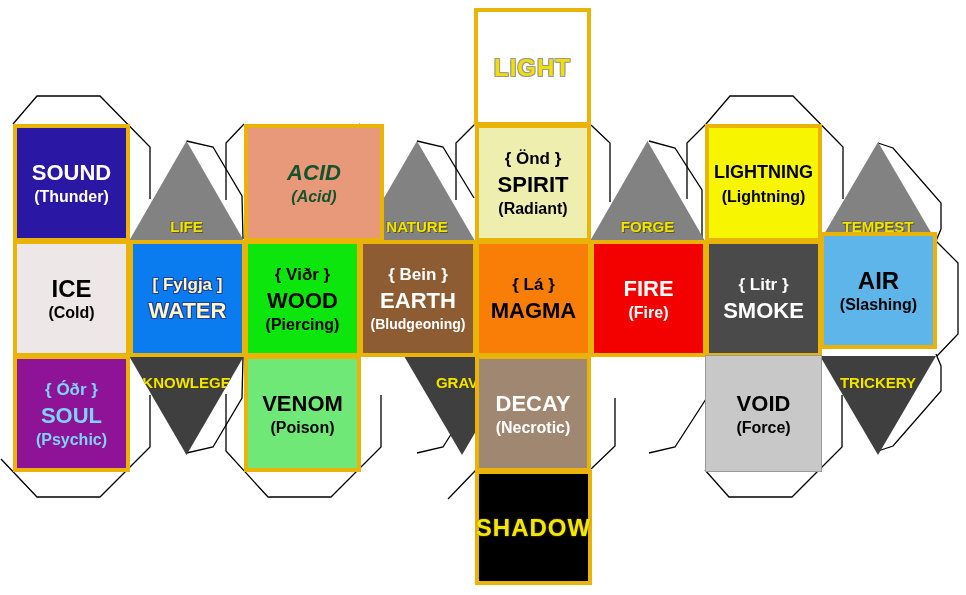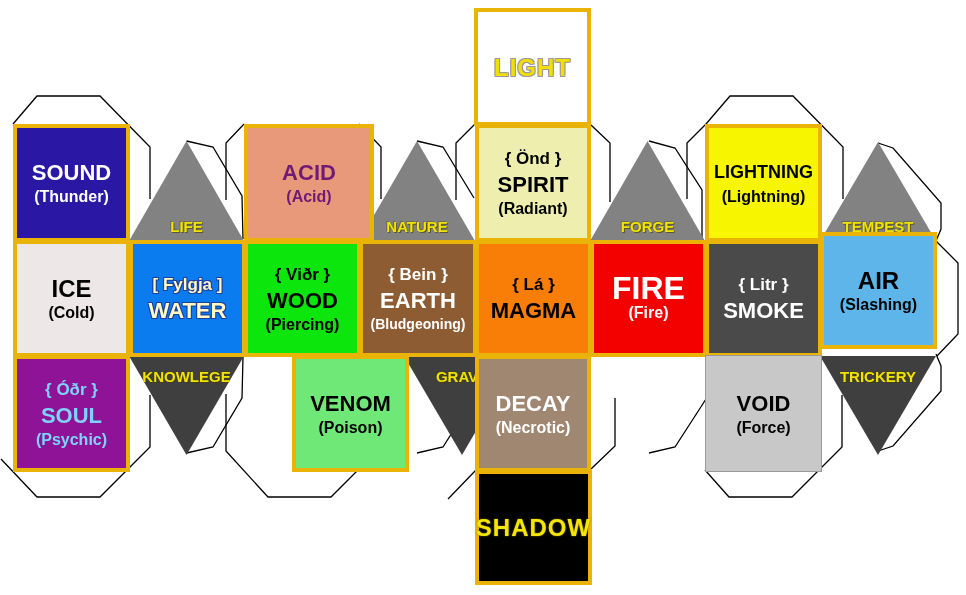--- a/index.html
+++ b/index.html
@@ -5,37 +5,37 @@
   html,body{margin:0;padding:0;background:#fff;}
   #stage{position:relative;width:966px;height:595px;background:#fff;overflow:hidden;
          font-family:"Liberation Sans",sans-serif;font-weight:bold;}
   #tabs-svg{position:absolute;left:0;top:0;z-index:0;}
   .tri{position:absolute;z-index:1;}
   .tri.up{clip-path:polygon(50% 0,100% 100%,0 100%);}
   .tri.down{clip-path:polygon(0 0,100% 0,50% 100%);}
   .tri-label{position:absolute;width:100%;text-align:center;font-size:15px;font-weight:bold;
              text-shadow:1px 1px 0 rgba(70,60,0,.65),-1px -1px 0 rgba(70,60,0,.35);}
   .tri.up .tri-label{bottom:6px;}
-  .tri.down .tri-label{top:12px;}
+  .tri.down .tri-label{top:18px;}
   .box{position:absolute;z-index:2;box-sizing:border-box;border:4px solid #eab308;
        display:flex;flex-direction:column;align-items:center;justify-content:center;
        text-align:center;line-height:1;}
   .rune{display:block;font-size:17px;line-height:24px;}
   .name{display:block;font-size:22px;line-height:27px;}
   .sub{display:block;font-size:16px;line-height:21px;}
   .nm-sm{font-size:18px;}
   .nm-lg{font-size:24px;}
   .sub-sm{font-size:14px;}
   .f-water .rune,.f-water .name{color:inherit;
     text-shadow:-1px -1px 0 #1d3f9e,1px -1px 0 #1d3f9e,-1px 1px 0 #1d3f9e,1px 1px 0 #1d3f9e;}
   .f-light .name{font-size:24px;letter-spacing:1px;
     text-shadow:-1px -1px 0 #999,1px -1px 0 #999,-1px 1px 0 #999,1px 1px 0 #999;}
   .f-shadow .name{font-size:24px;letter-spacing:1px;text-shadow:0 0 2px #857400;}
   .f-void{border:1px solid #9a9a9a;}
-  .f-fire .name{font-size:32px;}
+  .f-fire .name{font-size:22px;}
 </style>
 </head>
 <body>
 
 <div id="stage">
 
   <svg id="tabs-svg" width="966" height="595" viewBox="0 0 966 595">
     <g fill="none" stroke-width="1.3" style="stroke: rgb(0, 0, 0);">
       <path d="M13,124 37,96 100,96 150,147 150,199"></path>
       <path d="M186.5,141 213,147 242,196 243,239"></path>
@@ -85,21 +85,21 @@
   </div>
 
   <div class="box f-light" style="left: 474px; top: 8px; width: 117px; height: 118px; background: rgb(255, 255, 255); color: rgb(242, 222, 0);">
     <span class="name">LIGHT</span>
   </div>
 
   <div class="box f-sound" style="left: 13px; top: 124px; width: 117px; height: 118px; background: rgb(42, 24, 165); color: rgb(255, 255, 255);">
     <span class="name">SOUND</span>
     <span class="sub">(Thunder)</span>
   </div>
-  <div class="box f-acid" style="left: 244px; top: 124px; width: 130px; height: 118px; background: rgb(232, 153, 122); color: #701a75;">
+  <div class="box f-acid" style="left: 244px; top: 124px; width: 140px; height: 118px; background: rgb(232, 153, 122); color: #14532d; font-style: italic;">
     <span class="name">ACID</span>
     <span class="sub">(Acid)</span>
   </div>
   <div class="box f-spirit" style="left: 475px; top: 124px; width: 116px; height: 118px; background: rgb(238, 239, 175); color: rgb(0, 0, 0);">
     <span class="rune">{ Önd }</span>
     <span class="name">SPIRIT</span>
     <span class="sub">(Radiant)</span>
   </div>
   <div class="box f-lightning" style="left: 705px; top: 124px; width: 117px; height: 118px; background: rgb(247, 245, 0); color: rgb(0, 0, 0);">
     <span class="name nm-sm">LIGHTNING</span>
@@ -139,21 +139,21 @@
   <div class="box f-air" style="left: 820px; top: 232px; width: 117px; height: 117px; background: rgb(93, 181, 233); color: rgb(0, 0, 0);">
     <span class="name nm-lg">AIR</span>
     <span class="sub">(Slashing)</span>
   </div>
 
   <div class="box f-soul" style="left: 13px; top: 355px; width: 117px; height: 117px; background: rgb(142, 19, 151); color: #7dd3fc;">
     <span class="rune">{ Óðr }</span>
     <span class="name">SOUL</span>
     <span class="sub">(Psychic)</span>
   </div>
-  <div class="box f-venom" style="left: 244px; top: 355px; width: 117px; height: 117px; background: rgb(112, 232, 120); color: rgb(0, 0, 0); margin-left: 48px;">
+  <div class="box f-venom" style="left: 244px; top: 355px; width: 117px; height: 117px; background: rgb(112, 232, 120); color: rgb(0, 0, 0);">
     <span class="name">VENOM</span>
     <span class="sub">(Poison)</span>
   </div>
   <div class="box f-void" style="left: 705px; top: 355px; width: 117px; height: 117px; background: rgb(200, 200, 200); color: rgb(0, 0, 0);">
     <span class="name">VOID</span>
     <span class="sub">(Force)</span>
   </div>
   <div class="box f-decay" style="left: 475px; top: 355px; width: 116px; height: 117px; background: rgb(160, 135, 113); color: rgb(255, 255, 255);">
     <span class="name">DECAY</span>
     <span class="sub">(Necrotic)</span>

